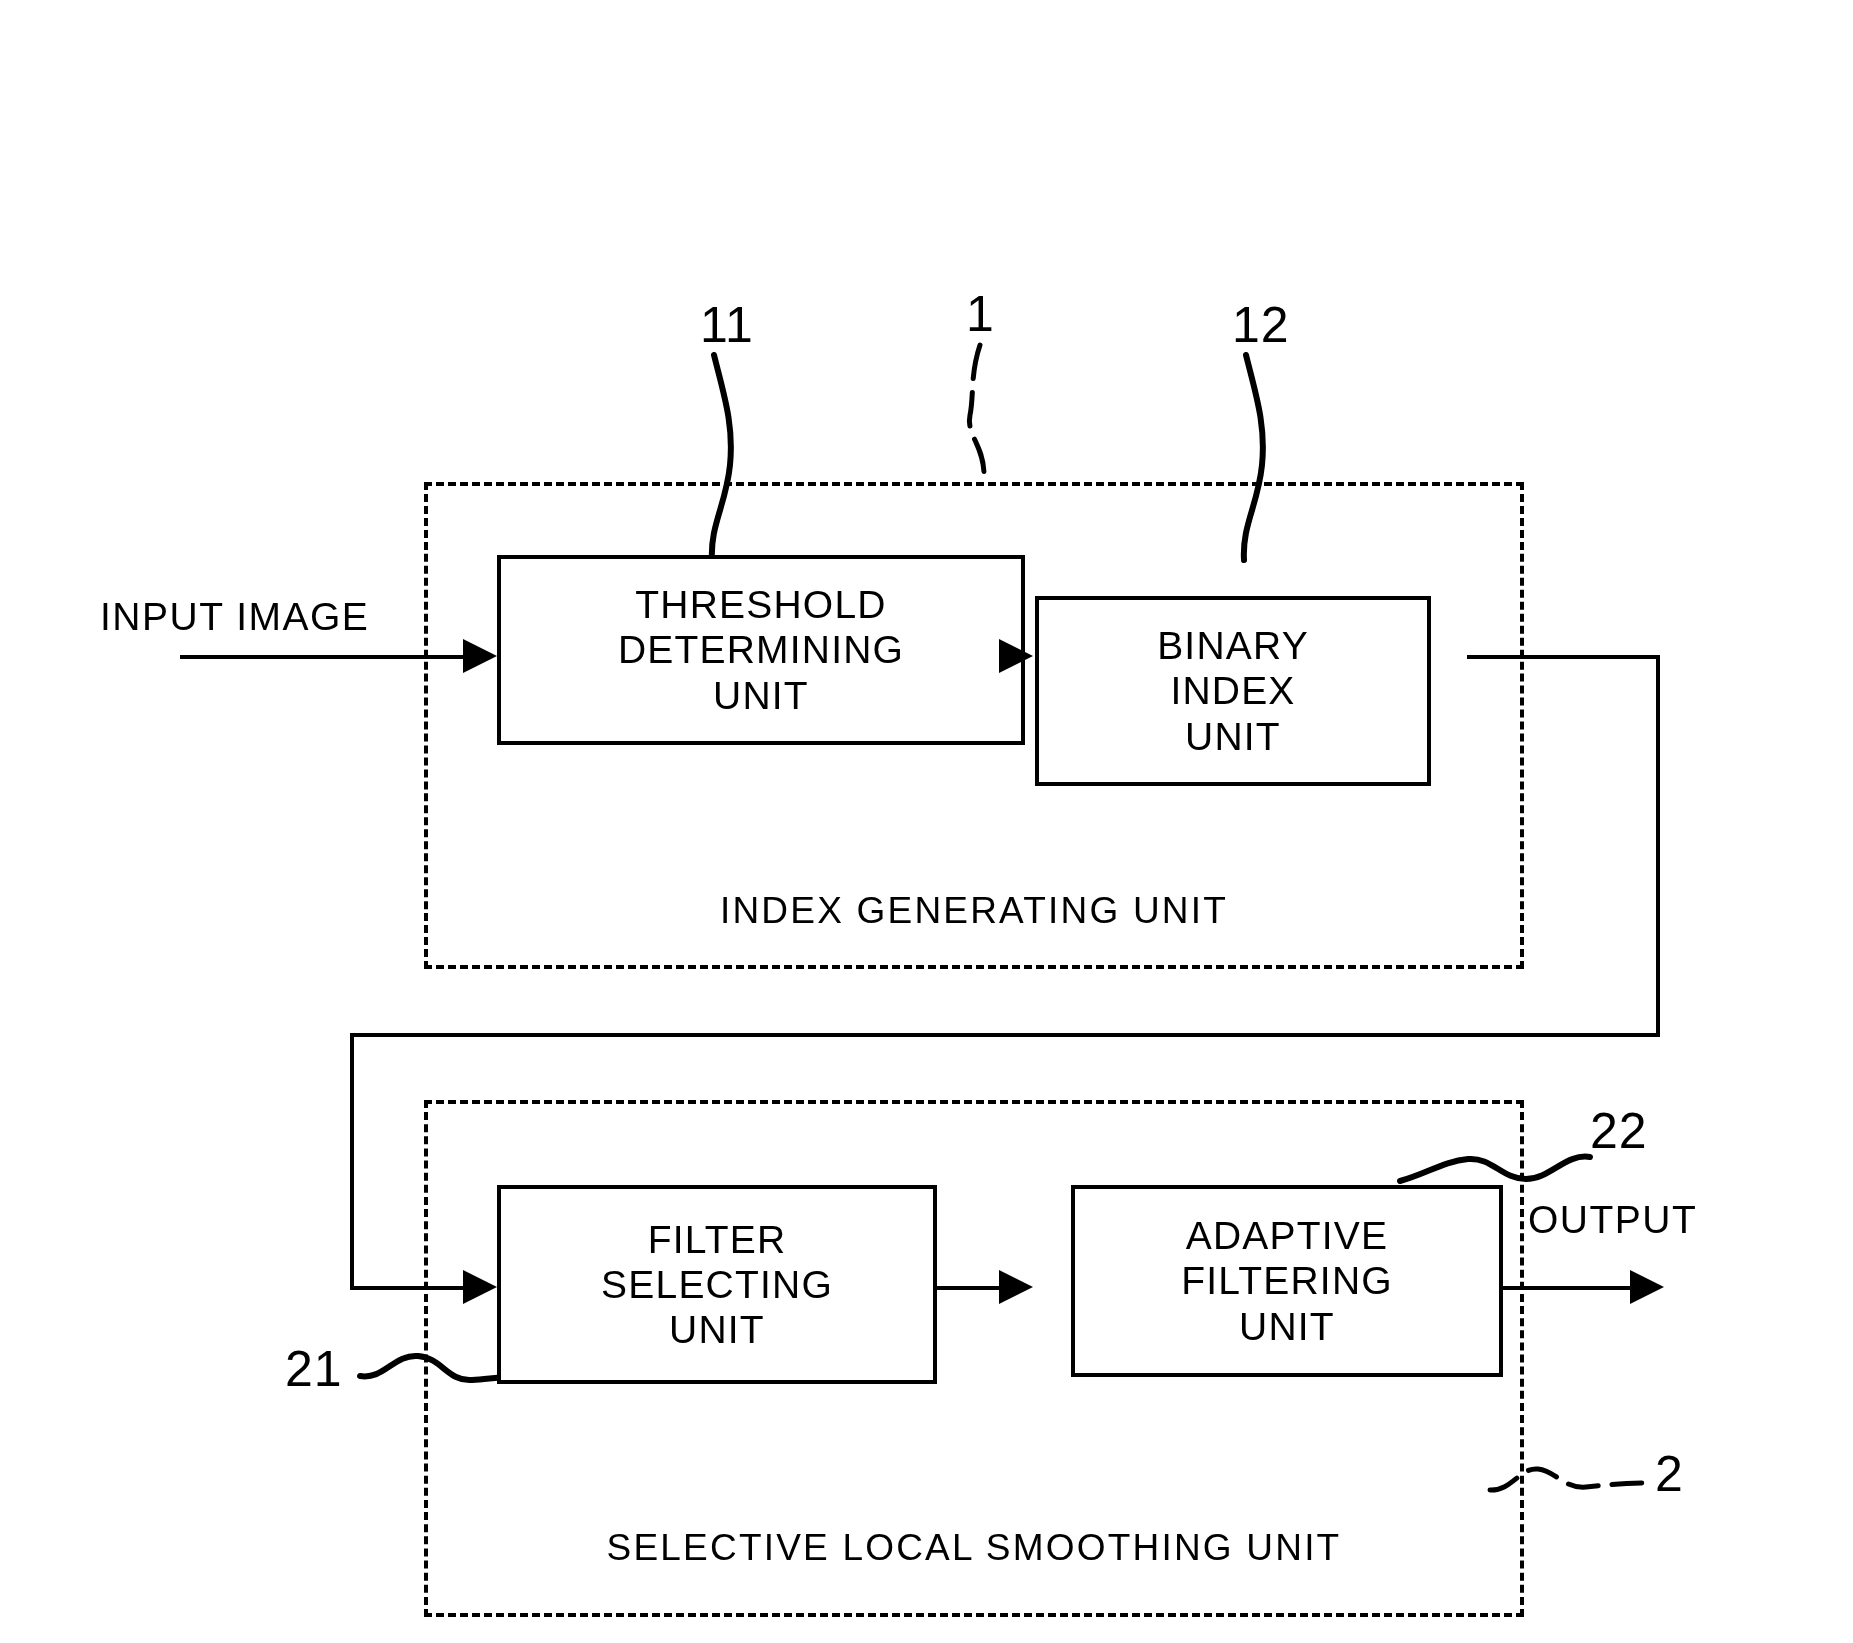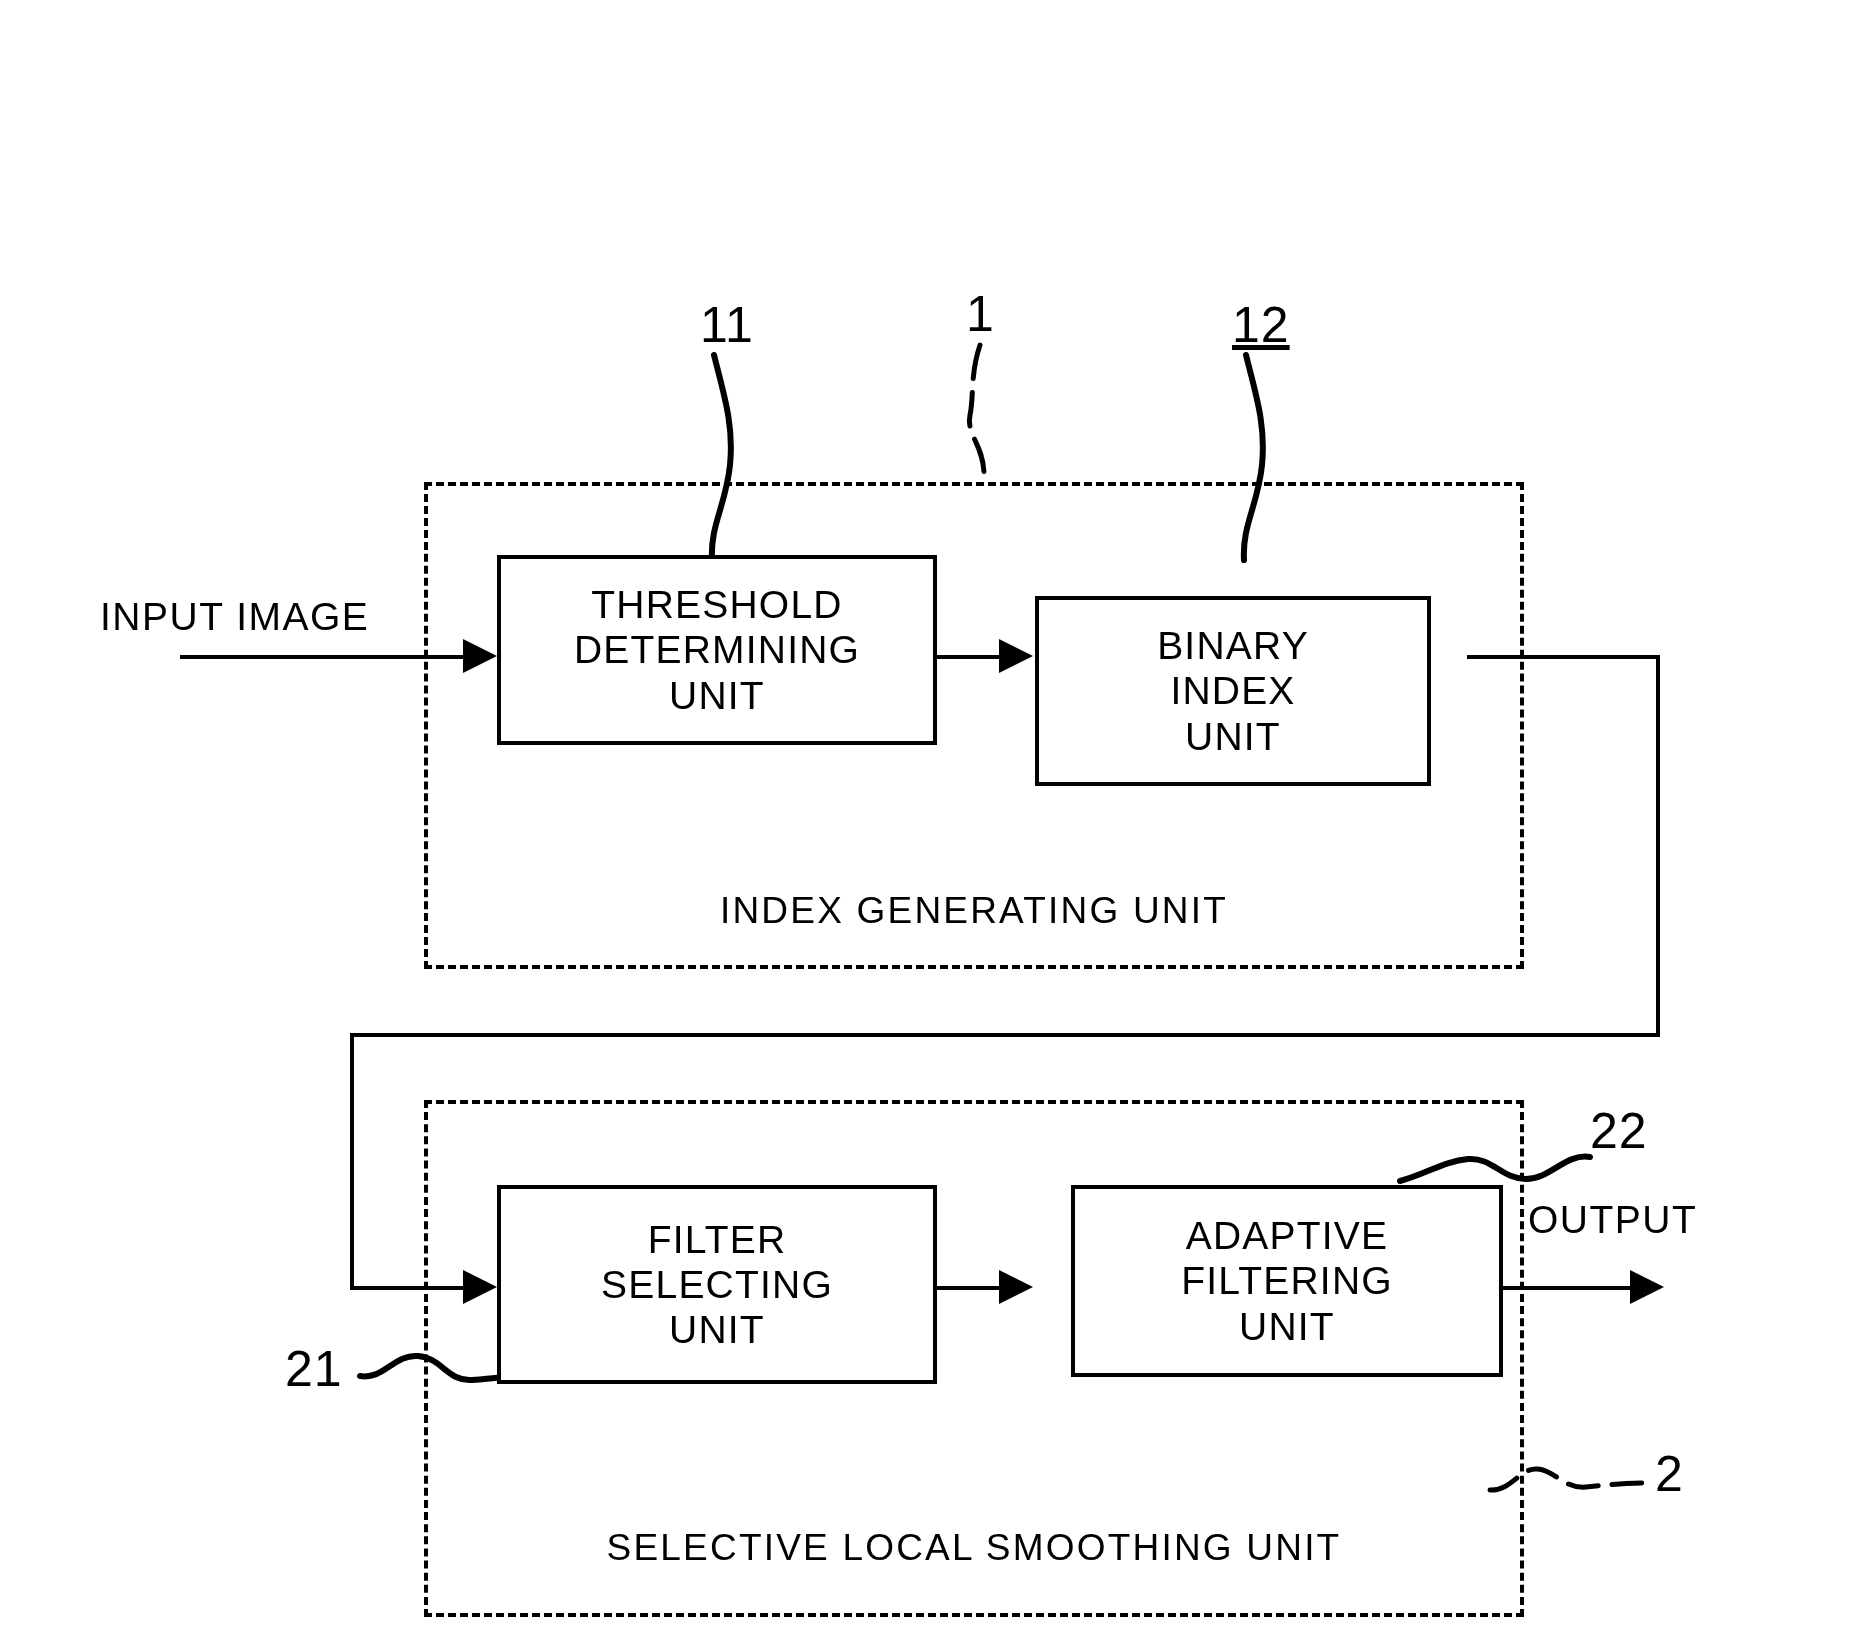--- a/index.html
+++ b/index.html
@@ -114,38 +114,38 @@
 
   <div class="group-box" style="left:424px; top:482px; width:1100px; height:487px;"></div>
 
   <div class="group-label" style="left:424px; top:890px; width:1100px;">INDEX  GENERATING  UNIT</div>
 
   <div class="ref-num" style="left:966px; top:285px;">1</div>
   <svg class="leader" style="left:940px; top:345px; width:80px; height:150px;">
     <path d="M40,0 C30,30 34,52 30,70 C26,90 44,100 44,130" stroke="#000" stroke-width="5" fill="none" stroke-linecap="round" stroke-dasharray="34 14"></path>
   </svg>
 
-  <div class="unit-box" style="left:497px; top:555px; width:440px; height:190px;">
+  <div class="unit-box" style="left:497px; top:555px; width:528px; height:190px;">
     <span class="ln">THRESHOLD</span>
     <span class="ln">DETERMINING</span>
     <span class="ln">UNIT</span>
   </div>
 
   <div class="ref-num" style="left:700px; top:296px;">11</div>
   <svg class="leader" style="left:690px; top:355px; width:80px; height:210px;">
     <path d="M24,0 C34,40 44,70 40,110 C36,150 20,170 22,205" stroke="#000" stroke-width="6" fill="none" stroke-linecap="round"></path>
   </svg>
 
   <div class="unit-box" style="left:1035px; top:555px; width:396px; height:190px;margin-top:41px;">
     <span class="ln">BINARY</span>
     <span class="ln">INDEX</span>
     <span class="ln">UNIT</span>
   </div>
 
-  <div class="ref-num" style="left:1232px; top:296px;text-decoration:underline;">12</div>
+  <div class="ref-num" style="left:1232px; top:296px;">12</div>
   <svg class="leader" style="left:1222px; top:355px; width:80px; height:210px;">
     <path d="M24,0 C34,40 44,70 40,110 C36,150 20,170 22,205" stroke="#000" stroke-width="6" fill="none" stroke-linecap="round"></path>
   </svg>
 
   <div class="text-label" style="left:100px; top:595px;">INPUT  IMAGE</div>
   <div class="hline" style="left:180px; top:655px; width:285px;"></div>
   <div class="arrow-right" style="left:463px; top:639px;"></div>
 
   <div class="hline" style="left:937px; top:655px; width:64px;"></div>
   <div class="arrow-right" style="left:999px; top:639px;"></div>

